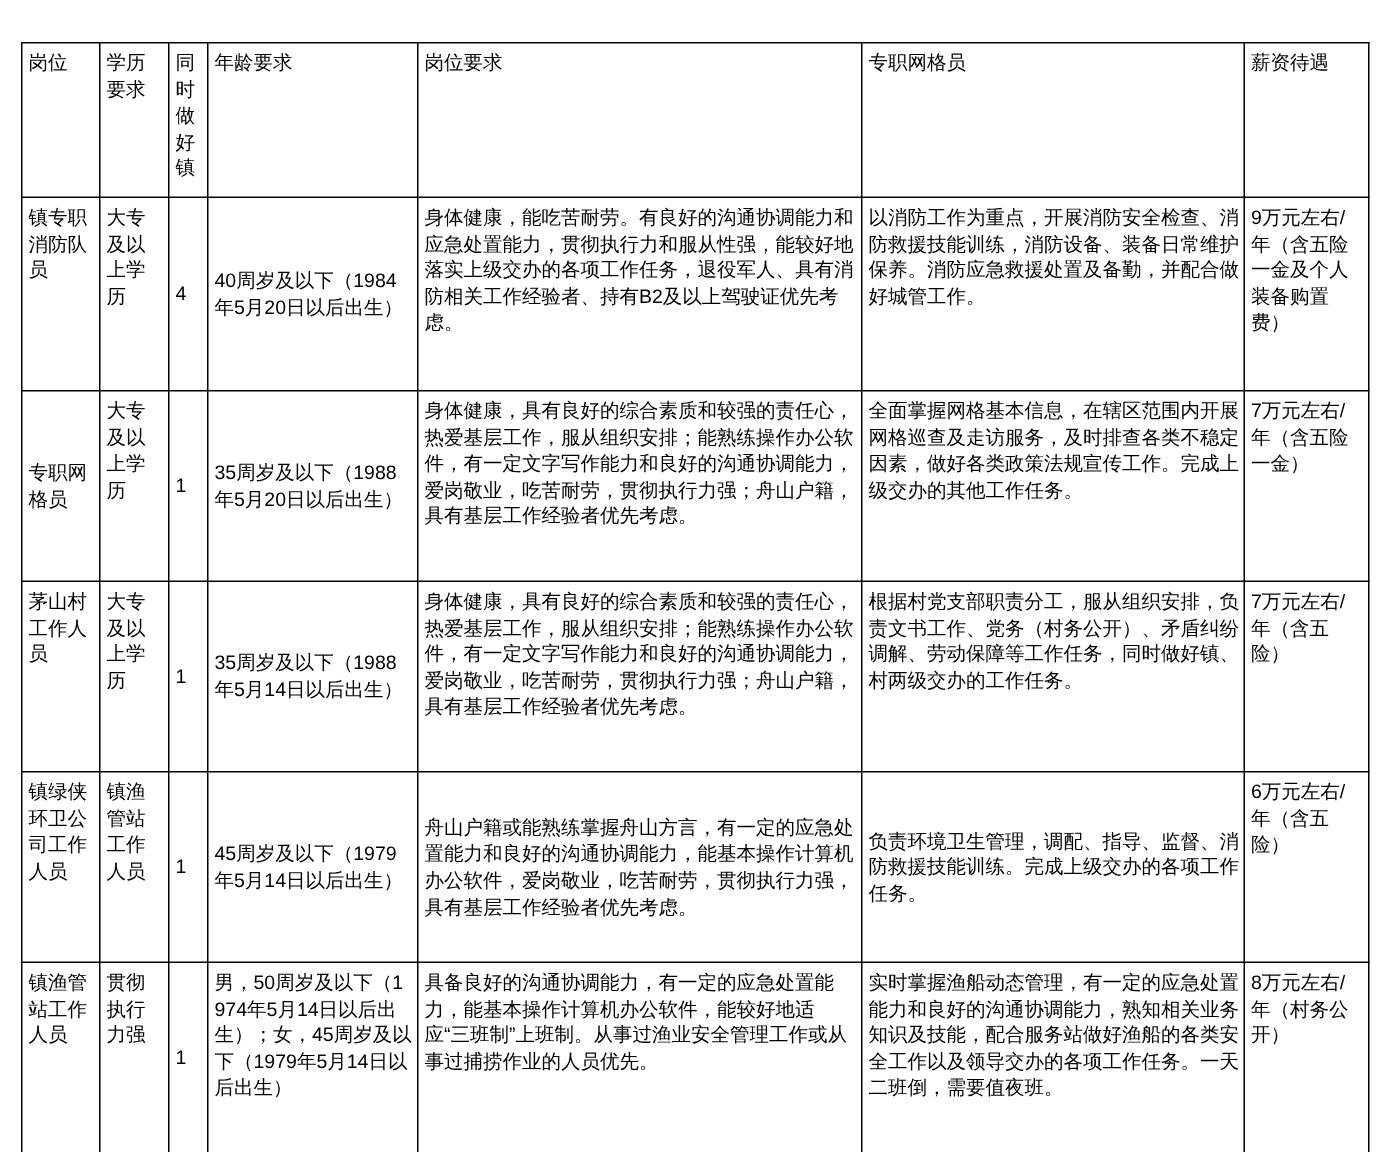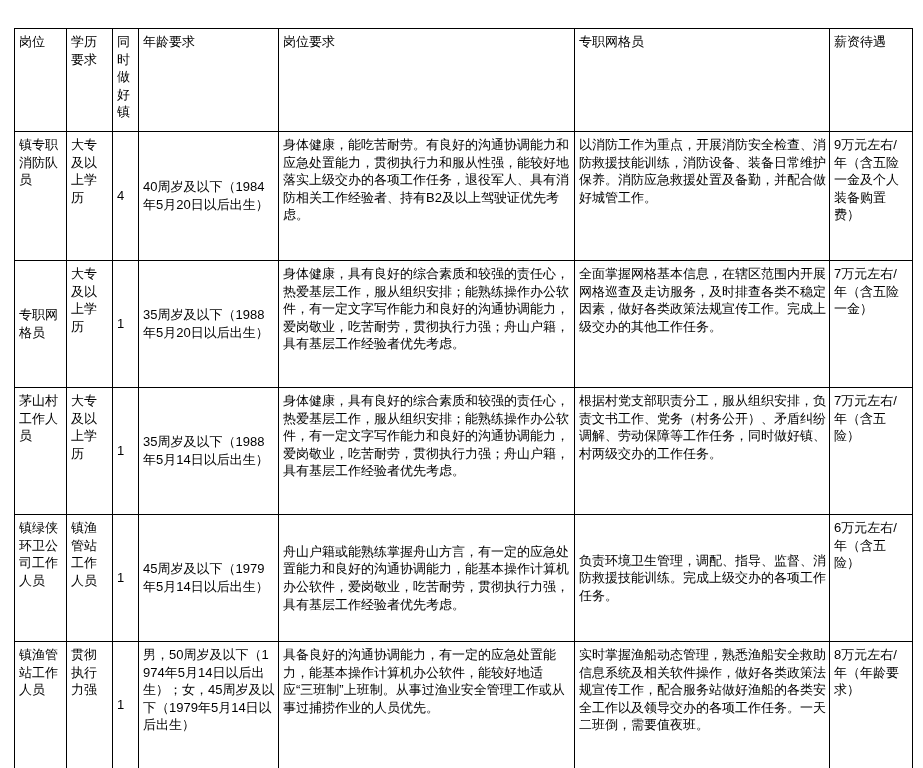--- a/index.html
+++ b/index.html
@@ -135,17 +135,17 @@
       <td class="cell-mid">舟山户籍或能熟练掌握舟山方言，有一定的应急处置能力和良好的沟通协调能力，能基本操作计算机办公软件，爱岗敬业，吃苦耐劳，贯彻执行力强，具有基层工作经验者优先考虑。</td>
       <td class="cell-mid">负责环境卫生管理，调配、指导、监督、消防救援技能训练。完成上级交办的各项工作任务。</td>
       <td>6万元左右/年（含五险）</td>
     </tr>
     <tr class="row-5">
       <td>镇渔管站工作人员</td>
       <td>贯彻执行力强</td>
       <td class="cell-mid">1</td>
       <td>男，50周岁及以下（1974年5月14日以后出生）；女，45周岁及以下（1979年5月14日以后出生）</td>
       <td>具备良好的沟通协调能力，有一定的应急处置能力，能基本操作计算机办公软件，能较好地适应“三班制”上班制。从事过渔业安全管理工作或从事过捕捞作业的人员优先。</td>
-      <td>实时掌握渔船动态管理，熟悉渔船安全救助信息系统及相关软件操作，做好各类政策法规宣传工作，配合服务站做好渔船的各类安全工作以及领导交办的各项工作任务。一天二班倒，需要值夜班。</td>
-      <td>8万元左右/年（年龄要求）</td>
+      <td>实时掌握渔船动态管理，有一定的应急处置能力和良好的沟通协调能力，熟知相关业务知识及技能，配合服务站做好渔船的各类安全工作以及领导交办的各项工作任务。一天二班倒，需要值夜班。</td>
+      <td>8万元左右/年（村务公开）</td>
     </tr>
   </tbody>
 </table>
 
 </body></html>

